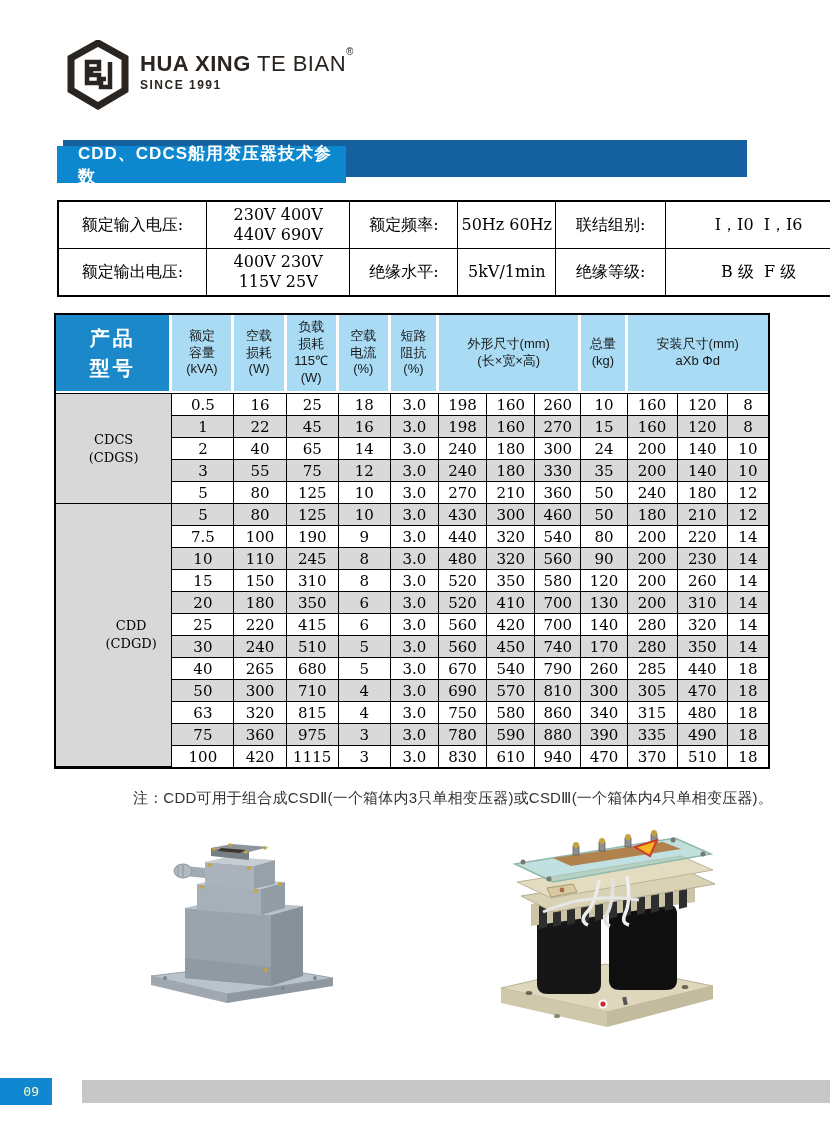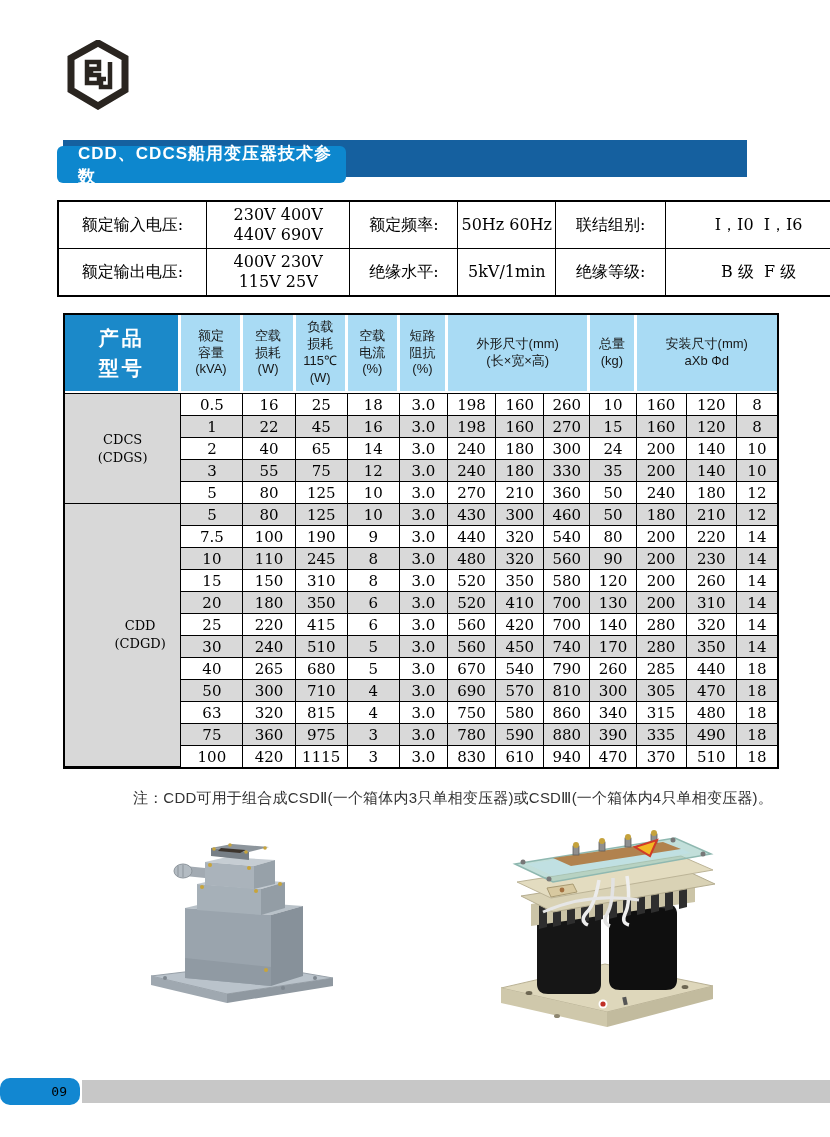--- a/index.html
+++ b/index.html
@@ -14,32 +14,32 @@
   .brand-line{font-size:22px;color:#2a2520;letter-spacing:.5px;line-height:1.1;}
   .brand-bold{font-weight:bold;}
   .reg{font-size:10px;vertical-align:top;position:relative;top:-6px;color:#2a2520;}
   .since{font-size:12px;font-weight:bold;color:#2a2520;letter-spacing:1.5px;margin-top:2px;}
   
   .title-bar{position:absolute;left:57px;top:140px;width:690px;height:43px;}
   .title-dark{position:absolute;left:6px;top:0;right:0;height:37px;background:#15609f;}
   .title-light{
     position:absolute;left:0;top:6px;width:289px;height:37px;background:#0d87ce;
     color:#fff;font-weight:bold;font-size:17px;display:flex;align-items:center;
-    padding-left:21px;box-sizing:border-box;letter-spacing:1px;border-radius:6px;
+    padding-left:21px;box-sizing:border-box;letter-spacing:1px;
   }
   
   .spec-wrap{position:absolute;left:57px;top:200px;width:796px;border:2px solid #000;box-sizing:border-box;background:#fff;}
   table.spec{width:100%;table-layout:fixed;border-collapse:separate;border-spacing:0;
     font-family:"DejaVu Serif","Liberation Serif",serif;font-size:16px;}
   .spec td{border-right:1px solid #000;border-bottom:1px solid #000;text-align:center;
     vertical-align:middle;height:46px;white-space:pre-wrap;line-height:1.25;padding:0;}
   .spec tr:last-child td{border-bottom:none;}
   .spec td.last{border-right:none;}
   
-  .main-wrap{position:absolute;left:63px;top:313px;width:716px;border:2px solid #000;box-sizing:border-box;background:#fca5a5;}
+  .main-wrap{position:absolute;left:54px;top:313px;width:716px;border:2px solid #000;box-sizing:border-box;background:#fca5a5;}
   table.main{width:100%;table-layout:fixed;border-collapse:separate;border-spacing:0;}
   .main th{
     background:#a9dbf4;border-right:3px solid #fff;border-bottom:2px solid #fff;
     font-size:13px;font-weight:normal;color:#161616;white-space:pre-line;line-height:1.3;
     height:76px;vertical-align:middle;text-align:center;padding:0;
     font-family:"Liberation Sans",sans-serif;
   }
   .main th.last{border-right:none;}
   .main th.corner{background:#1b89c9;color:#fff;font-size:20px;font-weight:bold;line-height:1.5;letter-spacing:3px;}
   .main td{
@@ -52,35 +52,39 @@
   .main td.model-cell{background:#d8d8d8;white-space:pre-line;line-height:1.35;font-size:13px;}
   .main tr.shaded td{background:#d9d9d9;}
   .main tr.shaded td.model-cell{background:#d8d8d8;padding-left:35px;}
   
   .note{position:absolute;right:57px;top:789px;font-size:15px;color:#333;letter-spacing:.2px;}
   
   .photo-left{position:absolute;left:133px;top:826px;}
   .photo-right{position:absolute;left:487px;top:816px;}
   
   .page-num{
-    position:absolute;left:0;top:1078px;width:80px;height:27px;background:#1287d1;color:#000000;
+    position:absolute;left:0;top:1078px;width:52px;height:27px;background:#1287d1;color:#fef9c3;
     font-size:13px;display:flex;align-items:center;justify-content:flex-end;
-    padding-right:13px;box-sizing:border-box;font-family:"DejaVu Sans Mono",monospace;border-radius:10px;
+    padding-right:13px;box-sizing:border-box;font-family:"DejaVu Sans Mono",monospace;
   }
   .footer-bar{position:absolute;left:82px;top:1080px;width:748px;height:23px;background:#c7c7c7;}
 </style>
 </head>
 <body>
 
 <div class="logo">
   <svg class="logo-mark" viewBox="0 0 64 70">
     <polygon points="32,3 59,18 59,50 32,66 5,50 5,18" fill="none" stroke="#2a2520" stroke-width="7"></polygon>
     <path d="M21,22 h12 v7 h-8 v6 h8 v8 h-12 z" fill="none" stroke="#2a2520" stroke-width="4.5"></path>
     <path d="M44,22 v25 h-9 v-8 h5" fill="none" stroke="#2a2520" stroke-width="4.5"></path>
   </svg>
+  <div class="logo-text">
+    <div class="brand-line"><span class="brand-bold">HUA XING</span><span> TE BIAN</span><span class="reg">®</span></div>
+    <div class="since">SINCE 1991</div>
+  </div>
 </div>
 
 <div class="title-bar">
   <div class="title-dark"></div>
   <div class="title-light">CDD、CDCS船用变压器技术参数</div>
 </div>
 
 <div class="spec-wrap">
   <table class="spec">
     <colgroup>

